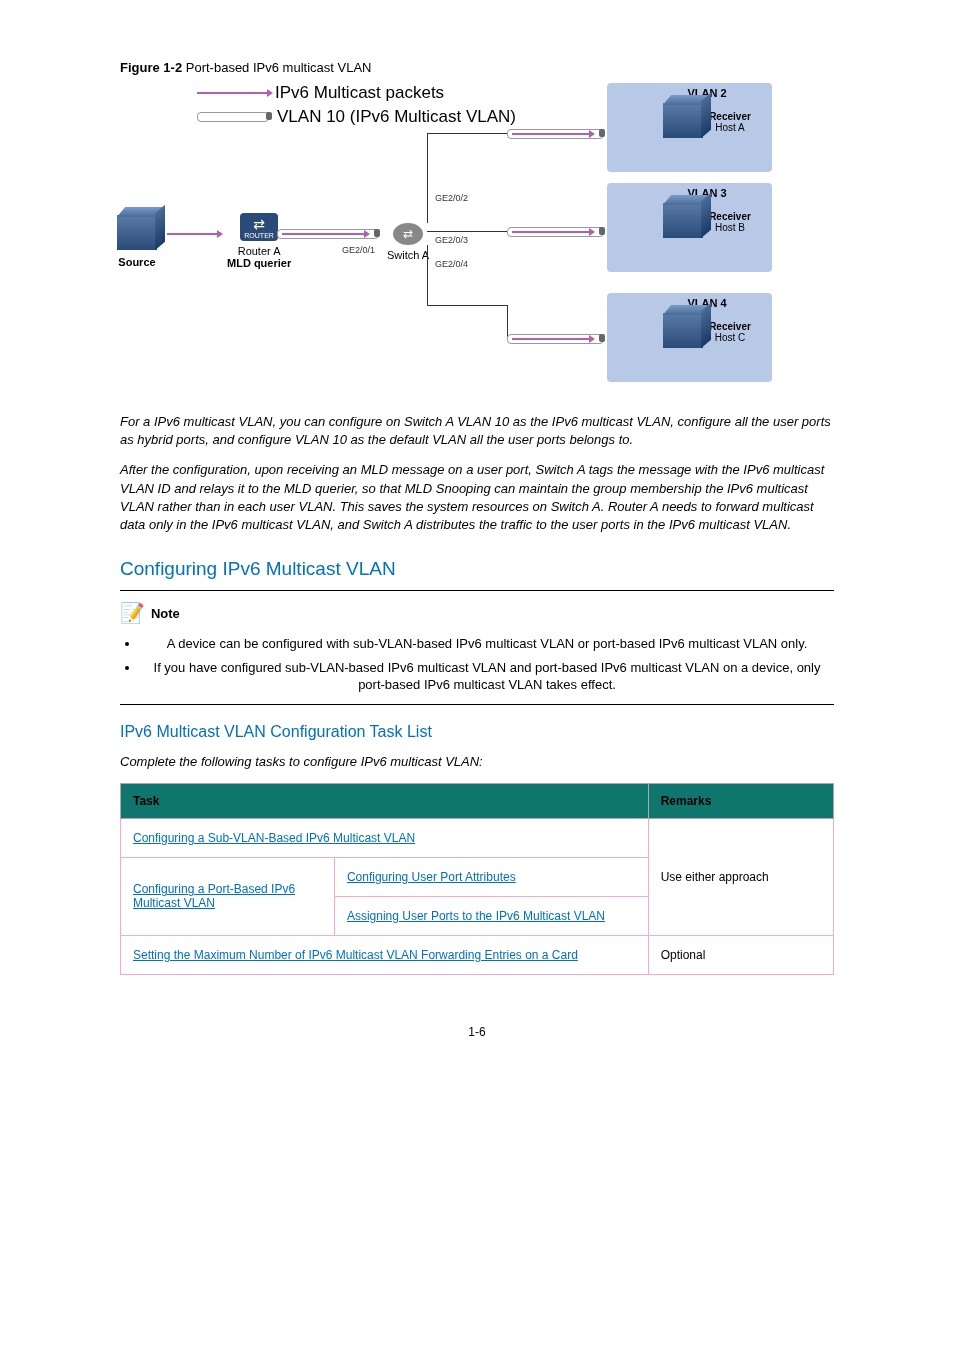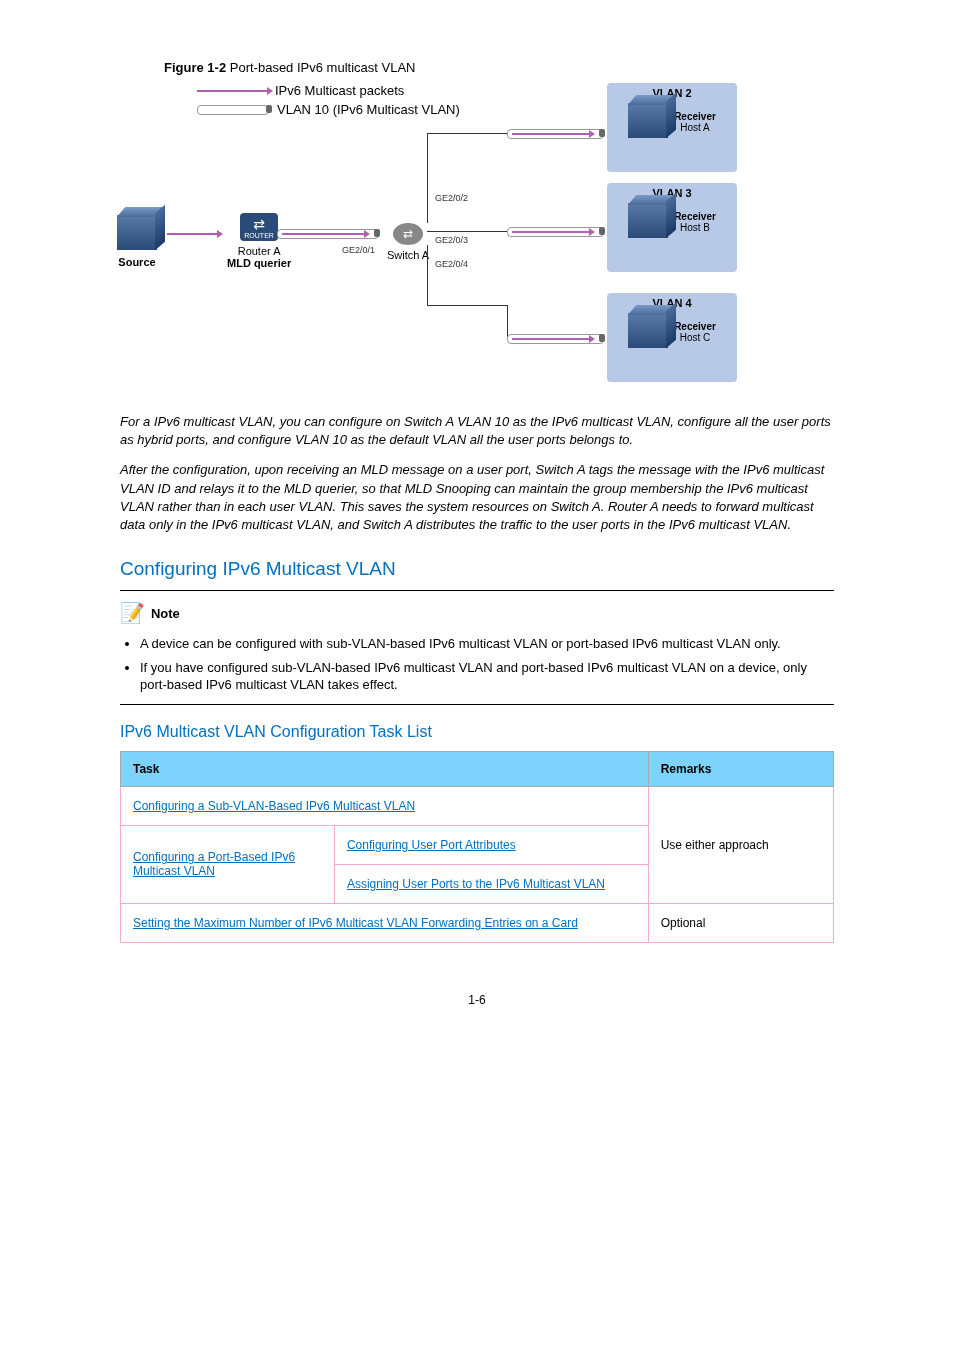--- a/index.html
+++ b/index.html
@@ -12,33 +12,32 @@
   }
   .page {
     padding: 60px 120px 40px 120px;
   }
   .figure-title {
     font-size: 13px;
     margin-bottom: 8px;
   }
   .figure-num {
     font-weight: bold;
-    margin-left: 44px;
   }
   .diagram {
     width: 560px;
     height: 310px;
     position: relative;
     margin: 0 auto 20px auto;
   }
   .legend-area {
     position: absolute;
     top: 0;
     left: 0;
-    font-size: 13px;
+    font-size: 17px;
   }
   .legend-row {
     display: flex;
     align-items: center;
     margin-bottom: 4px;
   }
   .legend-arrow-filled {
     width: 70px;
     height: 2px;
     background: #b060b0;
@@ -75,20 +74,21 @@
   }
   .vlan-box {
     position: absolute;
     background: #b8c9e8;
     border-radius: 4px;
     width: 130px;
     height: 85px;
     text-align: center;
     padding-top: 4px;
     font-size: 11px;
+    padding-left: 35px;
   }
   .vlan-title {
     font-weight: bold;
     margin-bottom: 2px;
   }
   .host-shape {
     width: 40px;
     height: 35px;
     background: linear-gradient(#5a7ba8, #2a4a78);
     margin: 2px auto;
@@ -258,38 +258,39 @@
   .note-icon {
     font-size: 20px;
   }
   .note-label {
     font-weight: bold;
     font-size: 13px;
   }
   .bullets {
     padding-left: 20px;
     margin: 0 0 10px 0;
+    text-align: center;
   }
   .bullets li {
     margin-bottom: 6px;
     line-height: 1.35;
   }
   .subsection {
     color: #0070c0;
     font-size: 16px;
     font-weight: normal;
     margin: 18px 0 10px 0;
   }
   .task-table {
     width: 100%;
     border-collapse: collapse;
     font-size: 12px;
   }
   .task-table th {
-    background: #7dd3fc;
+    background: #0f766e;
     text-align: left;
     padding: 10px 12px;
     border: 1px solid #aaa;
     font-weight: bold;
   }
   .task-table td {
     border: 1px solid #f9a8d4;
     padding: 12px 12px;
     vertical-align: middle;
   }
@@ -419,20 +420,21 @@
 
   <ul class="bullets">
     <li>A device can be configured with sub-VLAN-based IPv6 multicast VLAN or port-based IPv6 multicast VLAN only.</li>
     <li>If you have configured sub-VLAN-based IPv6 multicast VLAN and port-based IPv6 multicast VLAN on a device, only port-based IPv6 multicast VLAN takes effect.</li>
   </ul>
 
   <div class="hr"></div>
 
   <h3 class="subsection">IPv6 Multicast VLAN Configuration Task List</h3>
 
+  <p class="para">Complete the following tasks to configure IPv6 multicast VLAN:</p>
 
   <table class="task-table">
     <thead>
       <tr>
         <th colspan="2">Task</th>
         <th style="width:26%">Remarks</th>
       </tr>
     </thead>
     <tbody>
       <tr>

